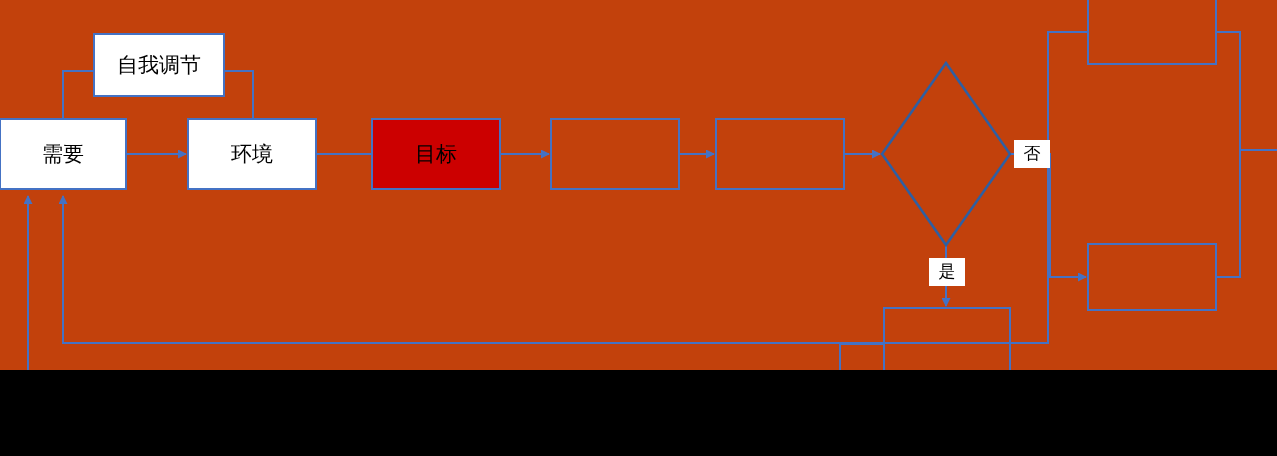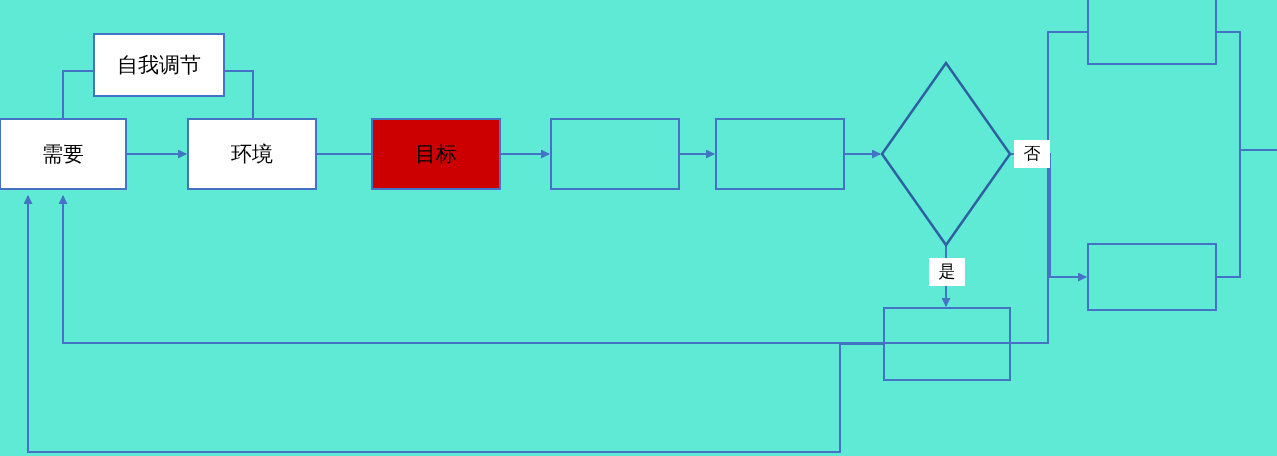--- a/index.html
+++ b/index.html
@@ -3,22 +3,22 @@
 <meta charset="utf-8">
 <style>
   html, body {
     margin: 0;
     padding: 0;
     background: #000000;
   }
   #canvas-wrap {
     position: relative;
     width: 1277px;
-    height: 456px;
-    background: #5eead4;
+    height: 370px;
+    background: #c2410c;
     overflow: hidden;
     font-family: "Liberation Sans", "DejaVu Sans", sans-serif;
   }
   svg.diagram {
     position: absolute;
     left: 0;
     top: 0;
     width: 1277px;
     height: 456px;
     display: block;

